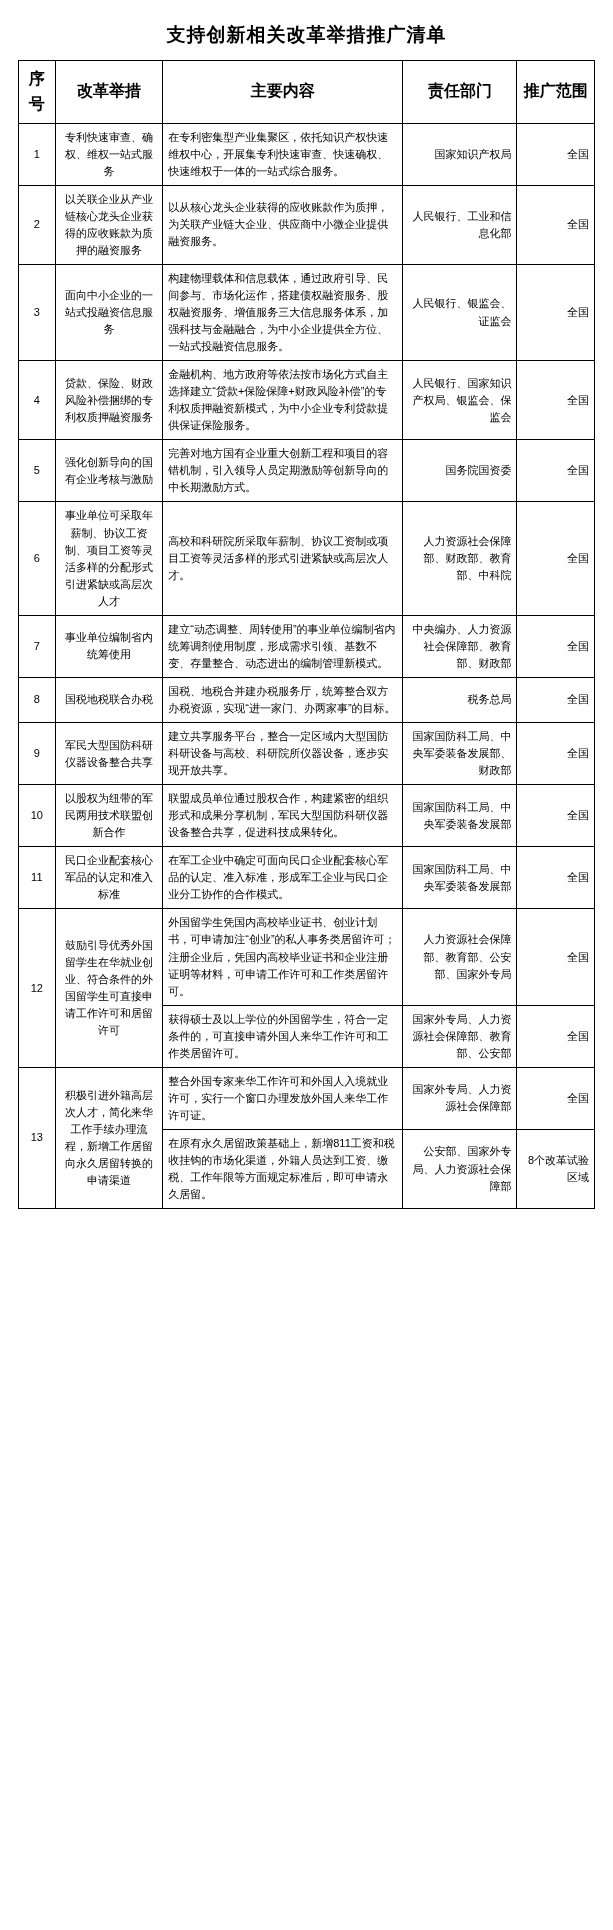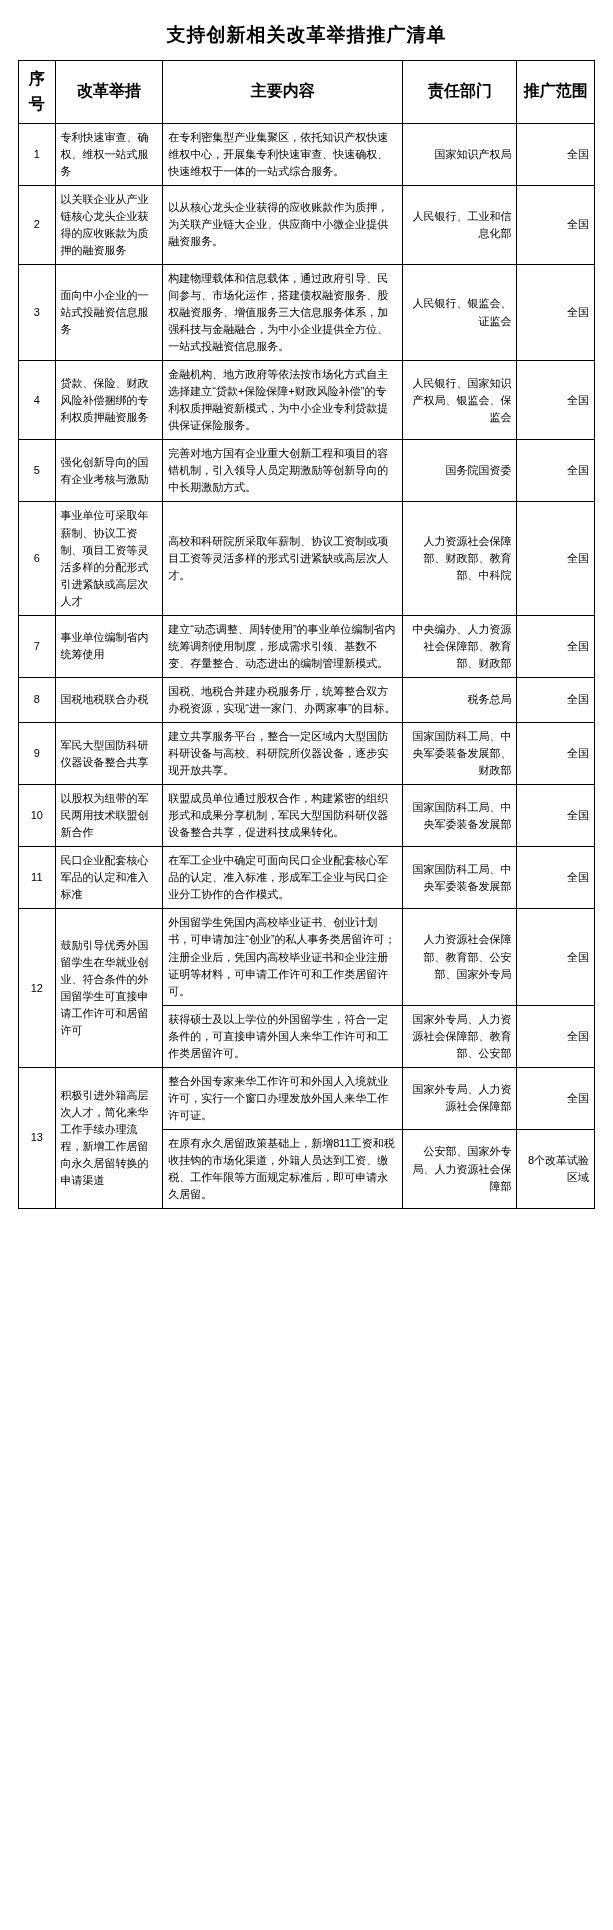--- a/index.html
+++ b/index.html
@@ -44,21 +44,21 @@
     font-size: 16px;
     padding: 6px 4px;
   }
   td.c-idx {
     text-align: center;
     width: 30px;
     font-size: 11px;
   }
   td.c-measure {
     width: 96px;
-    text-align: left;
+    text-align: center;
   }
   td.c-content {
     width: 212px;
     text-align: left;
   }
   td.c-dept {
     width: 100px;
     text-align: right;
   }
   td.c-scope {

